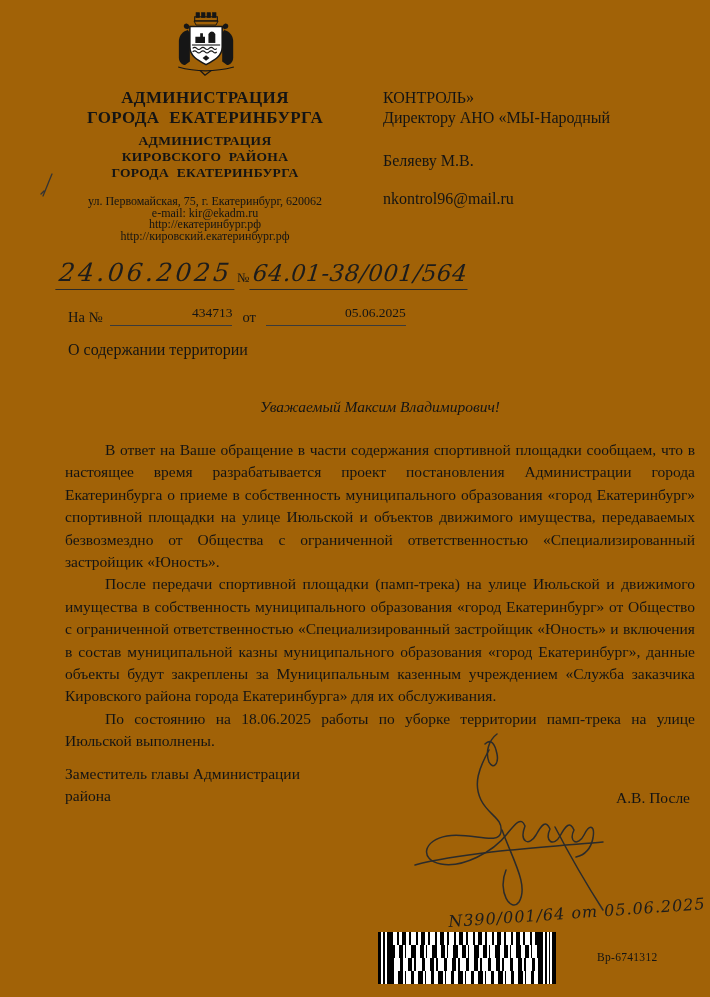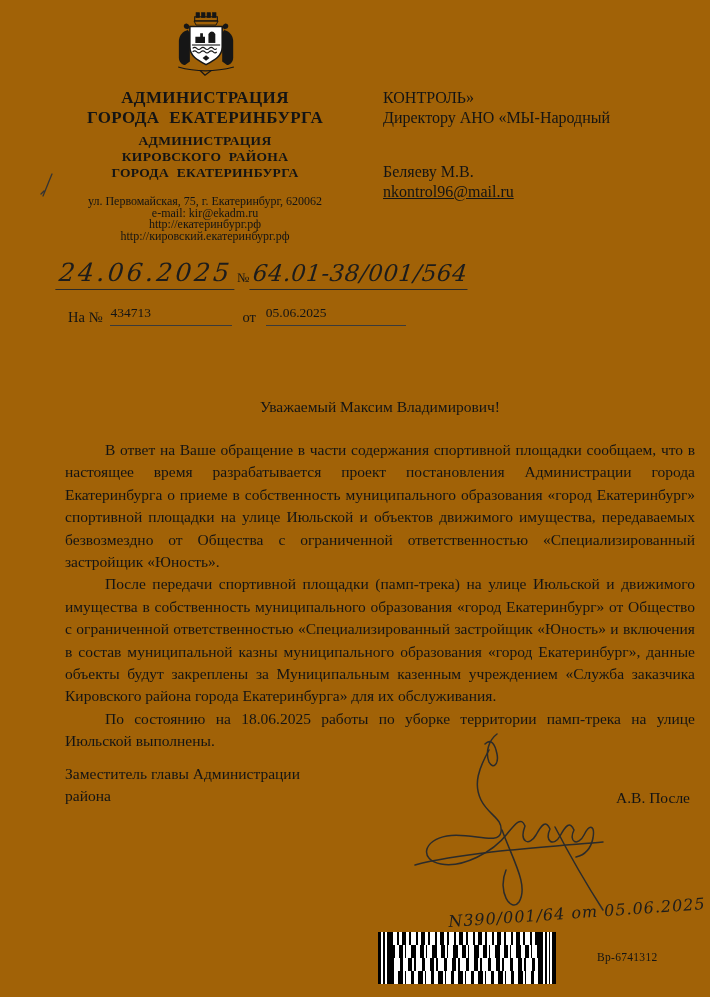--- a/index.html
+++ b/index.html
@@ -16,49 +16,49 @@
   .leftcol { position:absolute; left:50px; top:12px; width:310px; text-align:center; }
   .arms { display:block; margin:0 auto 10px auto; }
   .org-line { font-size:17px; font-weight:bold; line-height:19.5px; letter-spacing:.4px; word-spacing:5px; }
   .dept-block { margin-top:6px; }
   .dept-line { font-size:13.5px; font-weight:bold; line-height:15.8px; letter-spacing:.3px; word-spacing:4px; }
   .addr-block { margin-top:16px; }
   .addr-line { font-size:12px; line-height:11.4px; }
 
   
   .recipient { position:absolute; left:383px; top:88px; width:300px; font-size:16px; line-height:19.5px; }
-  .recipient .name { margin-top:35px; }
-  .recipient .mail { margin-top:0;text-decoration:underline; }
+  .recipient .name { margin-top:24px; }
+  .recipient .mail { margin-top:18px; }
 
   
   .hand { font-family:"DejaVu Serif", serif; font-style:italic; color:#1c1c1c; }
   .refline { position:absolute; left:57px; top:258px; width:350px; white-space:nowrap; }
   .refline .hw-date {
     display:inline-block; font-size:25px; letter-spacing:3px;
     border-bottom:1.5px solid #2a2a2a; padding:0 4px 2px 2px; transform:skewX(-6deg);
   }
   .refline .no-sign { font-size:13px; display:inline-block; margin:0 1px 4px 1px; vertical-align:bottom; }
   .refline .hw-num {
     display:inline-block; font-size:23px; letter-spacing:0.5px;
     border-bottom:1.5px solid #2a2a2a; padding:0 2px 3px 2px; transform:skewX(-6deg);
   }
 
   .replyline { position:absolute; left:68px; top:305px; font-size:14.5px; white-space:nowrap; }
   .replyline .lbl { display:inline-block; }
   .replyline .fill {
-    display:inline-block; text-align:left; font-size:13.5px;
+    display:inline-block; text-align:right; font-size:13.5px;
     border-bottom:1px solid #3a3a3a; padding-bottom:4px; vertical-align:bottom;
   }
   .replyline .fill.num { width:122px; margin:0 10px 0 8px; }
   .replyline .fill.date { width:140px; margin-left:10px; }
 
   .subject { position:absolute; left:68px; top:341px; font-size:16px; }
 
   
-  .salutation { position:absolute; left:65px; top:398px; width:630px; text-align:center; font-size:15.5px; }
+  .salutation { position:absolute; left:65px; top:398px; width:630px; text-align:center; font-size:15.5px;font-style:italic; }
   .body-text { position:absolute; left:65px; top:431px; width:630px; font-size:15.5px; line-height:22.4px; text-align:justify;margin-top:8px; }
   .body-text p { margin:0; text-indent:40px; }
 
   
   .sig-role { position:absolute; left:65px; top:763px; width:310px; font-size:15.5px; line-height:21.5px; }
   .sig-name { position:absolute; left:555px; top:789px; width:135px; text-align:right; font-size:15.5px; }
   .sig-scribble { position:absolute; left:405px; top:730px; }
 
   
   .foot-note {
@@ -154,20 +154,21 @@
   </div>
 
   <div class="refline">
     <span class="hand hw-date">24.06.2025</span><span class="no-sign">№</span><span class="hand hw-num">64.01-38/001/564</span>
   </div>
 
   <div class="replyline">
     <span class="lbl">На №</span><span class="fill num">434713</span><span class="lbl">от</span><span class="fill date">05.06.2025</span>
   </div>
 
+  <div class="subject">О содержании территории</div>
 
   <div class="salutation">Уважаемый Максим Владимирович!</div>
 
   <div class="body-text">
     <p>В ответ на Ваше обращение в части содержания спортивной площадки сообщаем, что в настоящее время разрабатывается проект постановления Администрации города Екатеринбурга о приеме в собственность муниципального образования «город Екатеринбург» спортивной площадки на улице Июльской и объектов движимого имущества, передаваемых безвозмездно от Общества с ограниченной ответственностью «Специализированный застройщик «Юность».</p>
     <p>После передачи спортивной площадки (памп-трека) на улице Июльской и движимого имущества в собственность муниципального образования «город Екатеринбург» от Общество с ограниченной ответственностью «Специализированный застройщик «Юность» и включения в состав муниципальной казны муниципального образования «город Екатеринбург», данные объекты будут закреплены за Муниципальным казенным учреждением «Служба заказчика Кировского района города Екатеринбурга» для их обслуживания.</p>
     <p>По состоянию на 18.06.2025 работы по уборке территории памп-трека на улице Июльской выполнены.</p>
   </div>
 
   <div class="sig-role">

